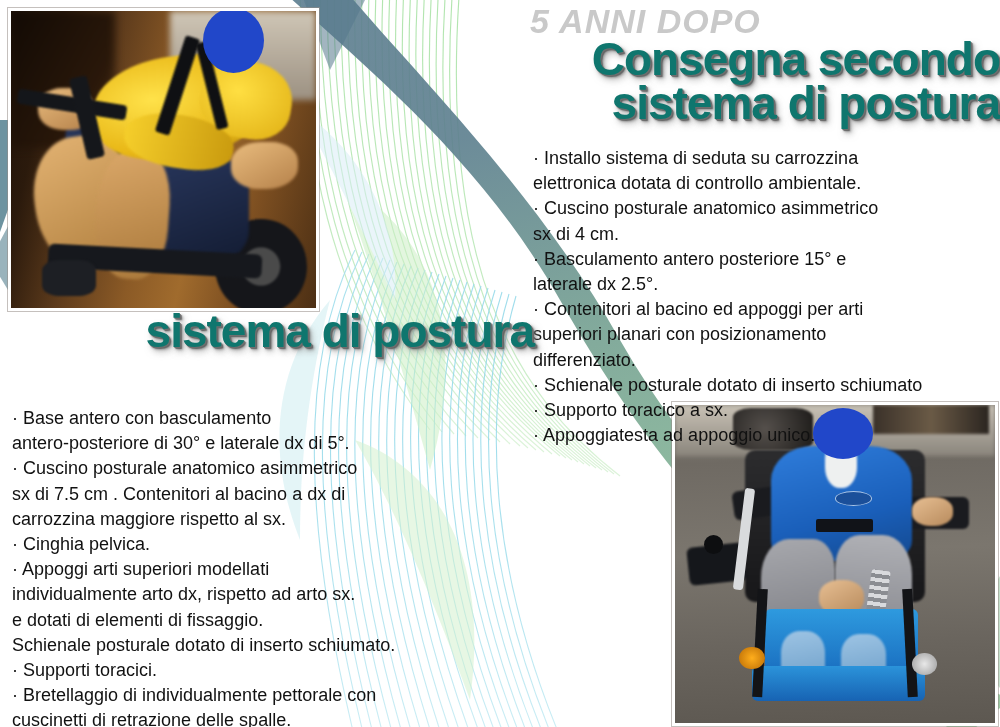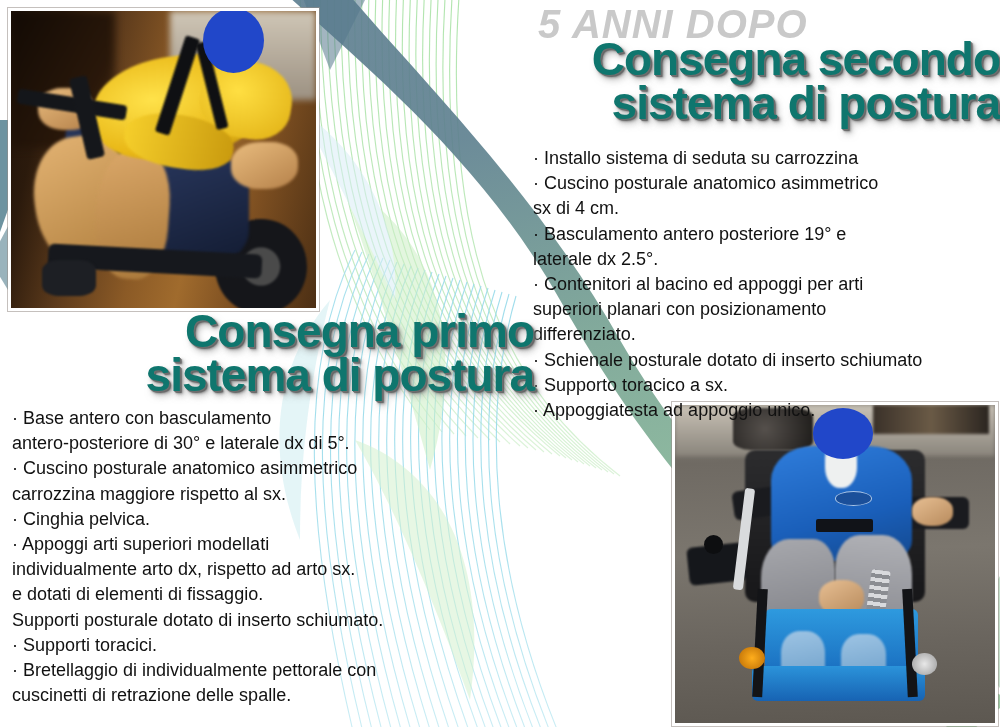--- a/index.html
+++ b/index.html
@@ -278,26 +278,25 @@
     background:#d9dbdd;border-radius:3px;transform:rotate(7deg);
   }
   .p2-face{
     position:absolute;left:43%;top:1%;width:19%;height:16%;
     background:#2147c9;border-radius:50%;
   }
 
   
   #watermark{
     position:absolute;left:530px;top:2px;
-    font-size:40px;font-weight:bold;font-style:italic;
+    font-size:34px;font-weight:bold;font-style:italic;
     letter-spacing:1px;
     color:#c9c9c9;
     white-space:nowrap;
     font-family:"Liberation Sans", sans-serif;
-    margin-left:8px;
   }
 
   
   .title{
     position:absolute;
     font-weight:bold;
     color:#0f766e;
     line-height:0.95;
     letter-spacing:-1px;
     text-shadow:
@@ -497,46 +496,47 @@
     </div>
   </div>
 
   <div class="title" id="title-right">
     <span class="line">Consegna secondo</span>
     <span class="line">sistema di postura</span>
   </div>
 
   <div class="bullets" id="bullets-right">
     <span class="ln">· Installo sistema di seduta su carrozzina</span>
+    <span class="ln">elettronica dotata di controllo ambientale.</span>
     <span class="ln">· Cuscino posturale anatomico asimmetrico</span>
     <span class="ln">sx di 4 cm.</span>
-    <span class="ln">· Basculamento antero posteriore 19° e</span>
+    <span class="ln">· Basculamento antero posteriore 15° e</span>
     <span class="ln">laterale dx 2.5°.</span>
     <span class="ln">· Contenitori al bacino ed appoggi per arti</span>
     <span class="ln">superiori planari con posizionamento</span>
     <span class="ln">differenziato.</span>
     <span class="ln">· Schienale posturale dotato di inserto schiumato</span>
     <span class="ln">· Supporto toracico a sx.</span>
     <span class="ln">· Appoggiatesta ad appoggio unico.</span>
   </div>
 
   <div class="title" id="title-left">
-    <span class="line">Consegna primo</span>
     <span class="line">sistema di postura</span>
   </div>
 
   <div class="bullets" id="bullets-left">
     <span class="ln">· Base antero con basculamento</span>
     <span class="ln">antero-posteriore di 30° e laterale dx di 5°.</span>
     <span class="ln">· Cuscino posturale anatomico asimmetrico</span>
+    <span class="ln">sx di 7.5 cm . Contenitori al bacino a dx di</span>
     <span class="ln">carrozzina maggiore rispetto al sx.</span>
     <span class="ln">· Cinghia pelvica.</span>
     <span class="ln">· Appoggi arti superiori modellati</span>
     <span class="ln">individualmente arto dx, rispetto ad arto sx.</span>
     <span class="ln"> e dotati di elementi di fissaggio.</span>
-    <span class="ln">Supporti posturale dotato di inserto schiumato.</span>
+    <span class="ln">Schienale posturale dotato di inserto schiumato.</span>
     <span class="ln">· Supporti toracici.</span>
     <span class="ln">· Bretellaggio di individualmente pettorale con</span>
     <span class="ln">cuscinetti di retrazione delle spalle.</span>
 
   </div>
 
 </div>
 
 </body></html>

